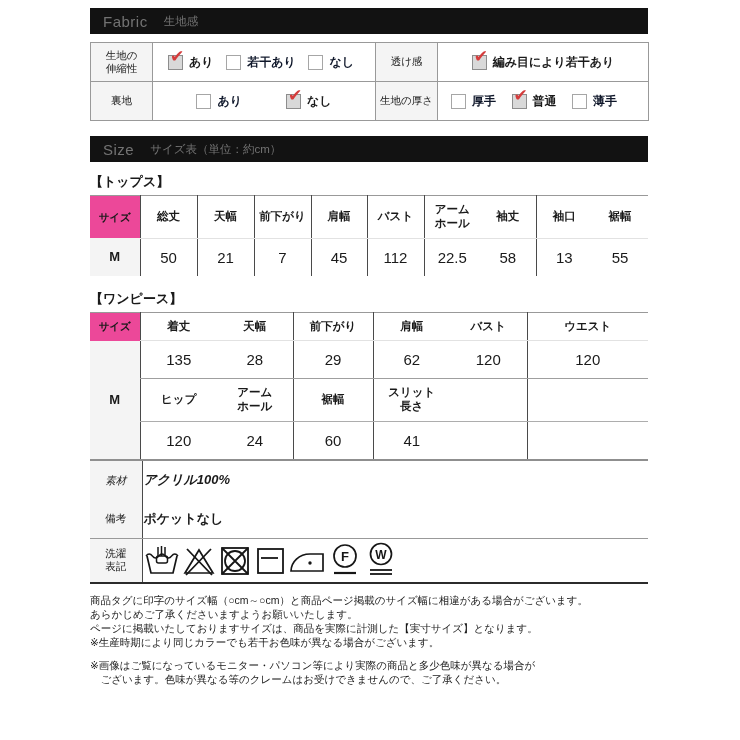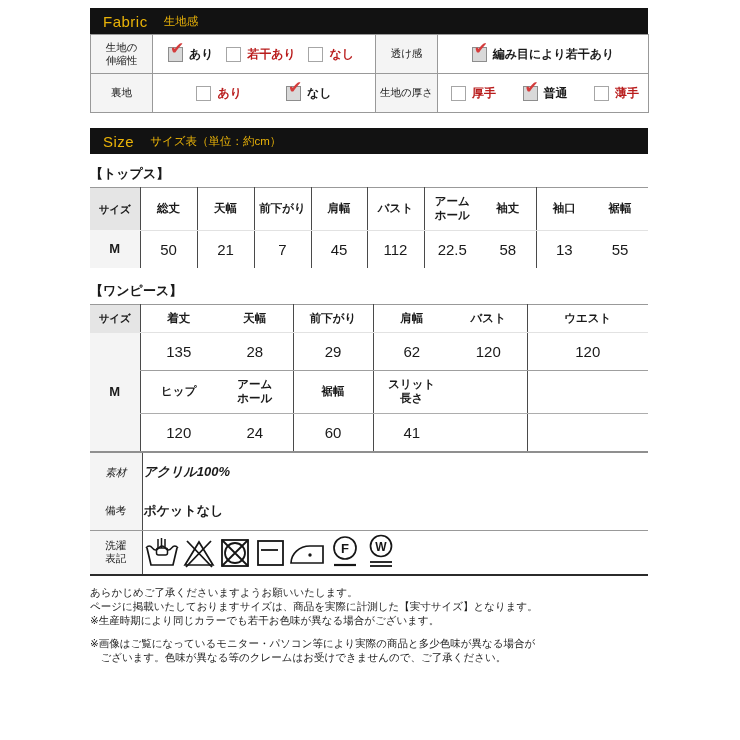--- a/index.html
+++ b/index.html
@@ -1,46 +1,46 @@
 <!DOCTYPE html>
 <html><head>
 <meta charset="utf-8">
 <style>
   html,body{margin:0;padding:0;background:#fff;}
   body{width:740px;height:740px;font-family:"Liberation Sans","DejaVu Sans",sans-serif;color:#1a1a1a;-webkit-font-smoothing:antialiased;}
   .page{width:558px;margin-left:90px;padding-top:8px;}
 
   
-  .bar{background:#121212;color:#eab308;height:26px;display:flex;align-items:center;padding-left:13px;box-sizing:border-box;}
+  .bar{background:#121212;color:#737373;height:26px;display:flex;align-items:center;padding-left:13px;box-sizing:border-box;}
   .bar .en{font-size:15px;letter-spacing:.5px;font-weight:normal;}
   .bar .ja{font-size:11.5px;margin-left:16px;}
 
   
   table{border-collapse:collapse;}
-  .fabtable{width:100%;table-layout:fixed;border:1px solid #999;}
+  .fabtable{width:100%;table-layout:fixed;margin-top:8px;border:1px solid #999;}
   .fabtable td{border:1px solid #999;height:36px;vertical-align:middle;}
   .fabtable .lab{background:#f4f4f4;font-size:10.5px;text-align:center;white-space:pre-line;line-height:1.25;color:#1a1a1a;}
   .optrow{display:flex;align-items:center;height:100%;}
   .sb{justify-content:space-between;padding:0 20px 0 14px;}
   .cen{justify-content:center;gap:44px;}
   .cen1{justify-content:center;}
   .opt{display:inline-flex;align-items:center;gap:6px;font-size:12px;font-weight:bold;color:#1a1a1a;cursor:default;}
   .opt .cb{position:relative;width:13px;height:13px;border:1px solid #a6a6a6;background:#fff;display:inline-block;flex:none;}
   .opt .check{display:none;position:absolute;left:1px;top:-8px;color:#d43c3c;font-size:17px;font-weight:bold;line-height:1;}
   .opt[data-checked="true"] .cb{background:#d9d9d9;border-color:#8d8d8d;}
   .opt[data-checked="true"] .check{display:block;}
-  .opt[data-checked="false"]{color:#b91c1c;font-weight:bold;}
+  .opt[data-checked="false"]{color:#0f172a;font-weight:bold;}
 
   
   .sect-title{font-size:13px;font-weight:bold;margin:11px 0 4px 0;}
   .sizetable{width:100%;table-layout:fixed;border-top:1px solid #999;}
   .sizetable th{font-size:11.5px;font-weight:bold;text-align:center;white-space:pre-line;line-height:1.2;padding:7px 0;vertical-align:middle;}
   .sizetable td.val{font-size:15px;text-align:center;padding:10px 12px;vertical-align:middle;}
   .bl{border-left:1px solid #4a4a4a;}
-  .szh{background:#e5e5e5;font-size:10.5px !important;font-weight:bold;}
+  .szh{background:#ec4899;font-size:10.5px !important;font-weight:bold;}
   .szv{background:#f4f4f4;font-size:13px;font-weight:bold;text-align:center;vertical-align:middle;}
   .lb{border-bottom:1px solid #e2e2e2;}
   .mb{border-bottom:1px solid #9f9f9f;}
   .mb2{border-bottom:1px solid #adadad;}
   .op{border-bottom:2px solid #8f8f8f;}
 
   
   .mattable{width:100%;table-layout:fixed;border-bottom:2px solid #2b2b2b;}
   .mattable th{background:#f4f4f4;border-right:1px solid #4a4a4a;font-size:10.5px;font-weight:normal;text-align:center;white-space:pre-line;line-height:1.25;vertical-align:middle;}
   .mattable td{font-size:13px;font-weight:bold;vertical-align:middle;}
@@ -117,21 +117,21 @@
           <label class="opt" data-checked="true">
             <span class="cb">
                   <span class="check">✔</span>
                 </span>
             <span>なし</span>
           </label>
         </div>
       </td>
       <td class="lab">生地の厚さ</td>
       <td>
-        <div class="optrow sb" style="padding:0 8px 0 12px;">
+        <div class="optrow sb" style="padding:0 30px 0 12px;">
           <label class="opt" data-checked="false">
             <span class="cb"></span>
             <span>厚手</span>
           </label>
           <label class="opt" data-checked="true">
             <span class="cb">
                   <span class="check">✔</span>
                 </span>
             <span>普通</span>
           </label>
@@ -297,20 +297,21 @@
             <path d="M6 28 H28" stroke-width="1.8"></path>
             <path d="M6 32 H28" stroke-width="1.8"></path>
           </svg>
         </div>
       </td>
     </tr>
   </tbody>
     </table>
 
   <div class="notes">
+    <div>商品タグに印字のサイズ幅（○cm～○cm）と商品ページ掲載のサイズ幅に相違がある場合がございます。</div>
     <div>あらかじめご了承くださいますようお願いいたします。</div>
     <div>ページに掲載いたしておりますサイズは、商品を実際に計測した【実寸サイズ】となります。</div>
     <div>※生産時期により同じカラーでも若干お色味が異なる場合がございます。</div>
   </div>
   <div class="notes notes2">
     <div>※画像はご覧になっているモニター・パソコン等により実際の商品と多少色味が異なる場合が</div>
     <div>　ございます。色味が異なる等のクレームはお受けできませんので、ご了承ください。</div>
   </div>
 
 </div>

